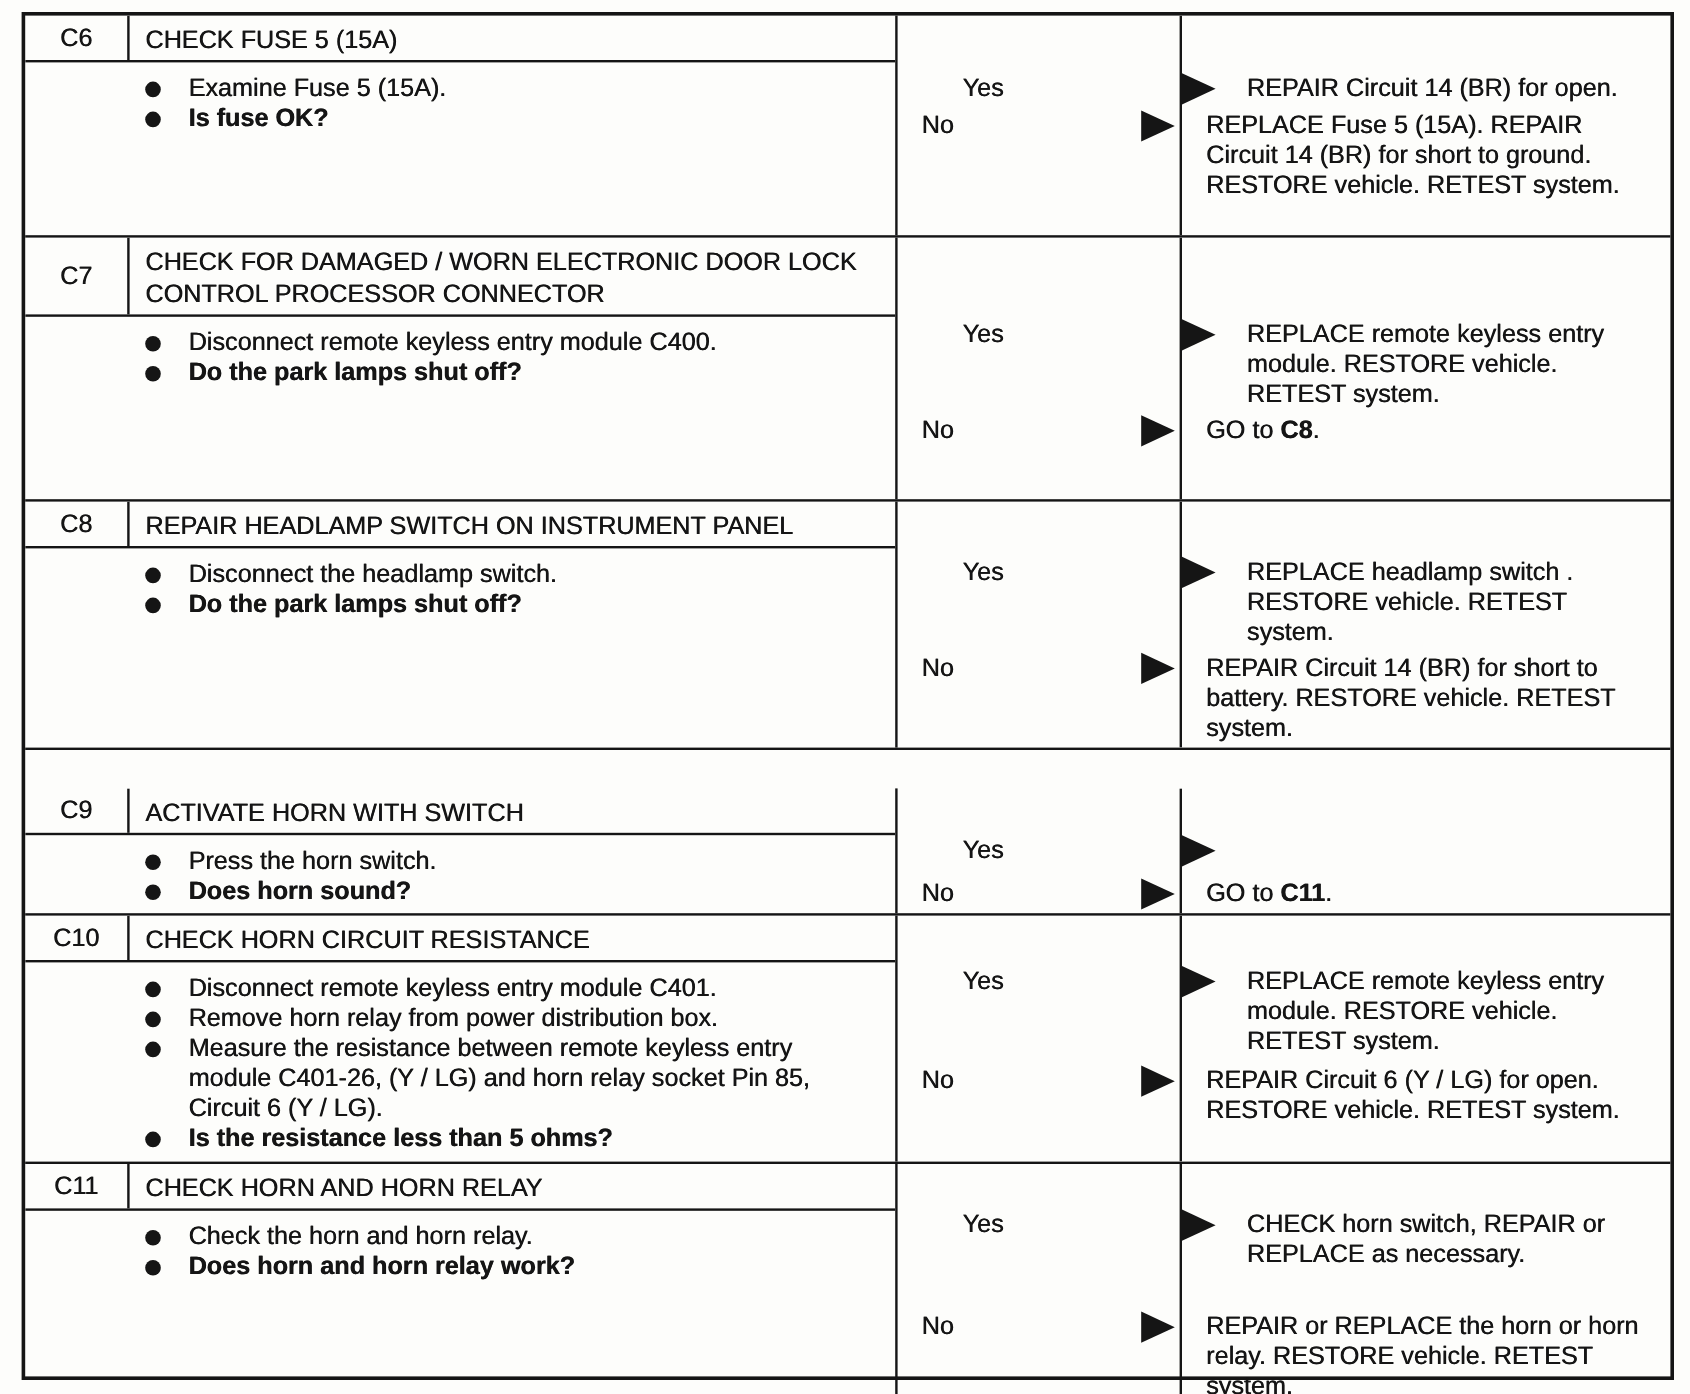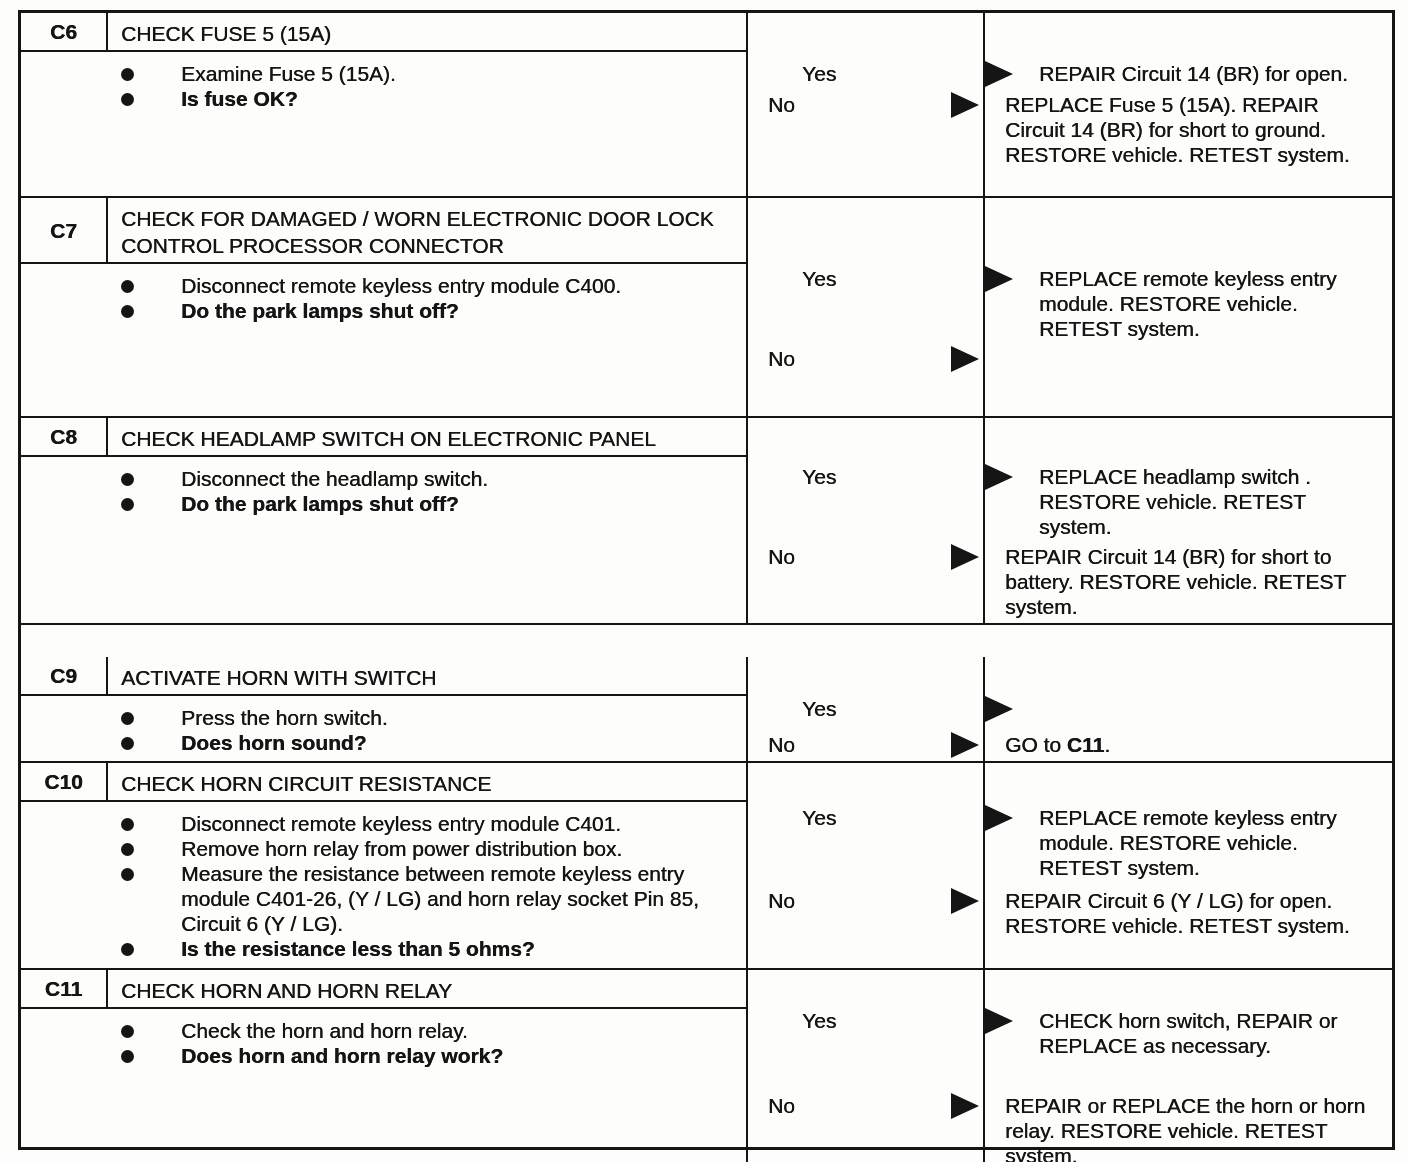--- a/index.html
+++ b/index.html
@@ -48,29 +48,29 @@
     flex:0 0 727px; border-right:2px solid var(--ink);
     display:flex; flex-direction:column; overflow:hidden;
   }
   .band{
     display:flex; align-items:stretch;
     border-bottom:2px solid var(--ink);
     min-height:34px;
   }
   .cnum{
     flex:0 0 87px; border-right:2px solid var(--ink);
-    font-weight:700; display:flex; align-items:center; justify-content:center;
+    font-weight:400; display:flex; align-items:center; justify-content:center;
     padding:3px 0;
   }
   .ttl{
     flex:1; padding:7px 6px 3px 13px; line-height:27px;
     display:flex; align-items:center;
   }
   .steps{padding-top:9px;}
-  .step{display:flex; padding-left:100px; margin-bottom:0;gap:24px;}
+  .step{display:flex; padding-left:100px; margin-bottom:0;}
   .step .dot{
     flex:0 0 13px; width:13px; height:13px; border-radius:50%;
     background:var(--ink); margin-top:7px;
   }
   .step .step-text{padding-left:23px; max-width:560px;}
   .step.bold .step-text{font-weight:700;}
   
   .right{flex:1; position:relative; overflow:hidden;}
   .vline{position:absolute; left:235px; top:0; bottom:0; width:2px; background:var(--ink);}
   .outs{position:relative;}
@@ -153,30 +153,31 @@
     </div>
     <div class="right">
       <div class="vline"></div>
       <div class="outs">
               <div class="outcome">
                 <div class="res"><span>Yes</span><span class="arrow"></span></div>
                 <div class="act">REPLACE remote keyless entry module. RESTORE vehicle. RETEST system.</div>
               </div>
               <div class="outcome">
                 <div class="res"><span>No</span><span class="arrow"></span></div>
+                <div class="act">GO to <b>C8</b>.</div>
               </div>
             </div>
     </div>
   </div>
 
   <div class="trow">
     <div class="left">
       <div class="band">
         <div class="cnum">C8</div>
-        <div class="ttl">CHECK HEADLAMP SWITCH ON ELECTRONIC PANEL</div>
+        <div class="ttl">REPAIR HEADLAMP SWITCH ON INSTRUMENT PANEL</div>
       </div>
       <div class="steps">
               <div class="step">
                 <span class="dot"></span>
                 <span class="step-text">Disconnect the headlamp switch.</span>
               </div>
               <div class="step bold">
                 <span class="dot"></span>
                 <span class="step-text">Do the park lamps shut off?</span>
               </div>

